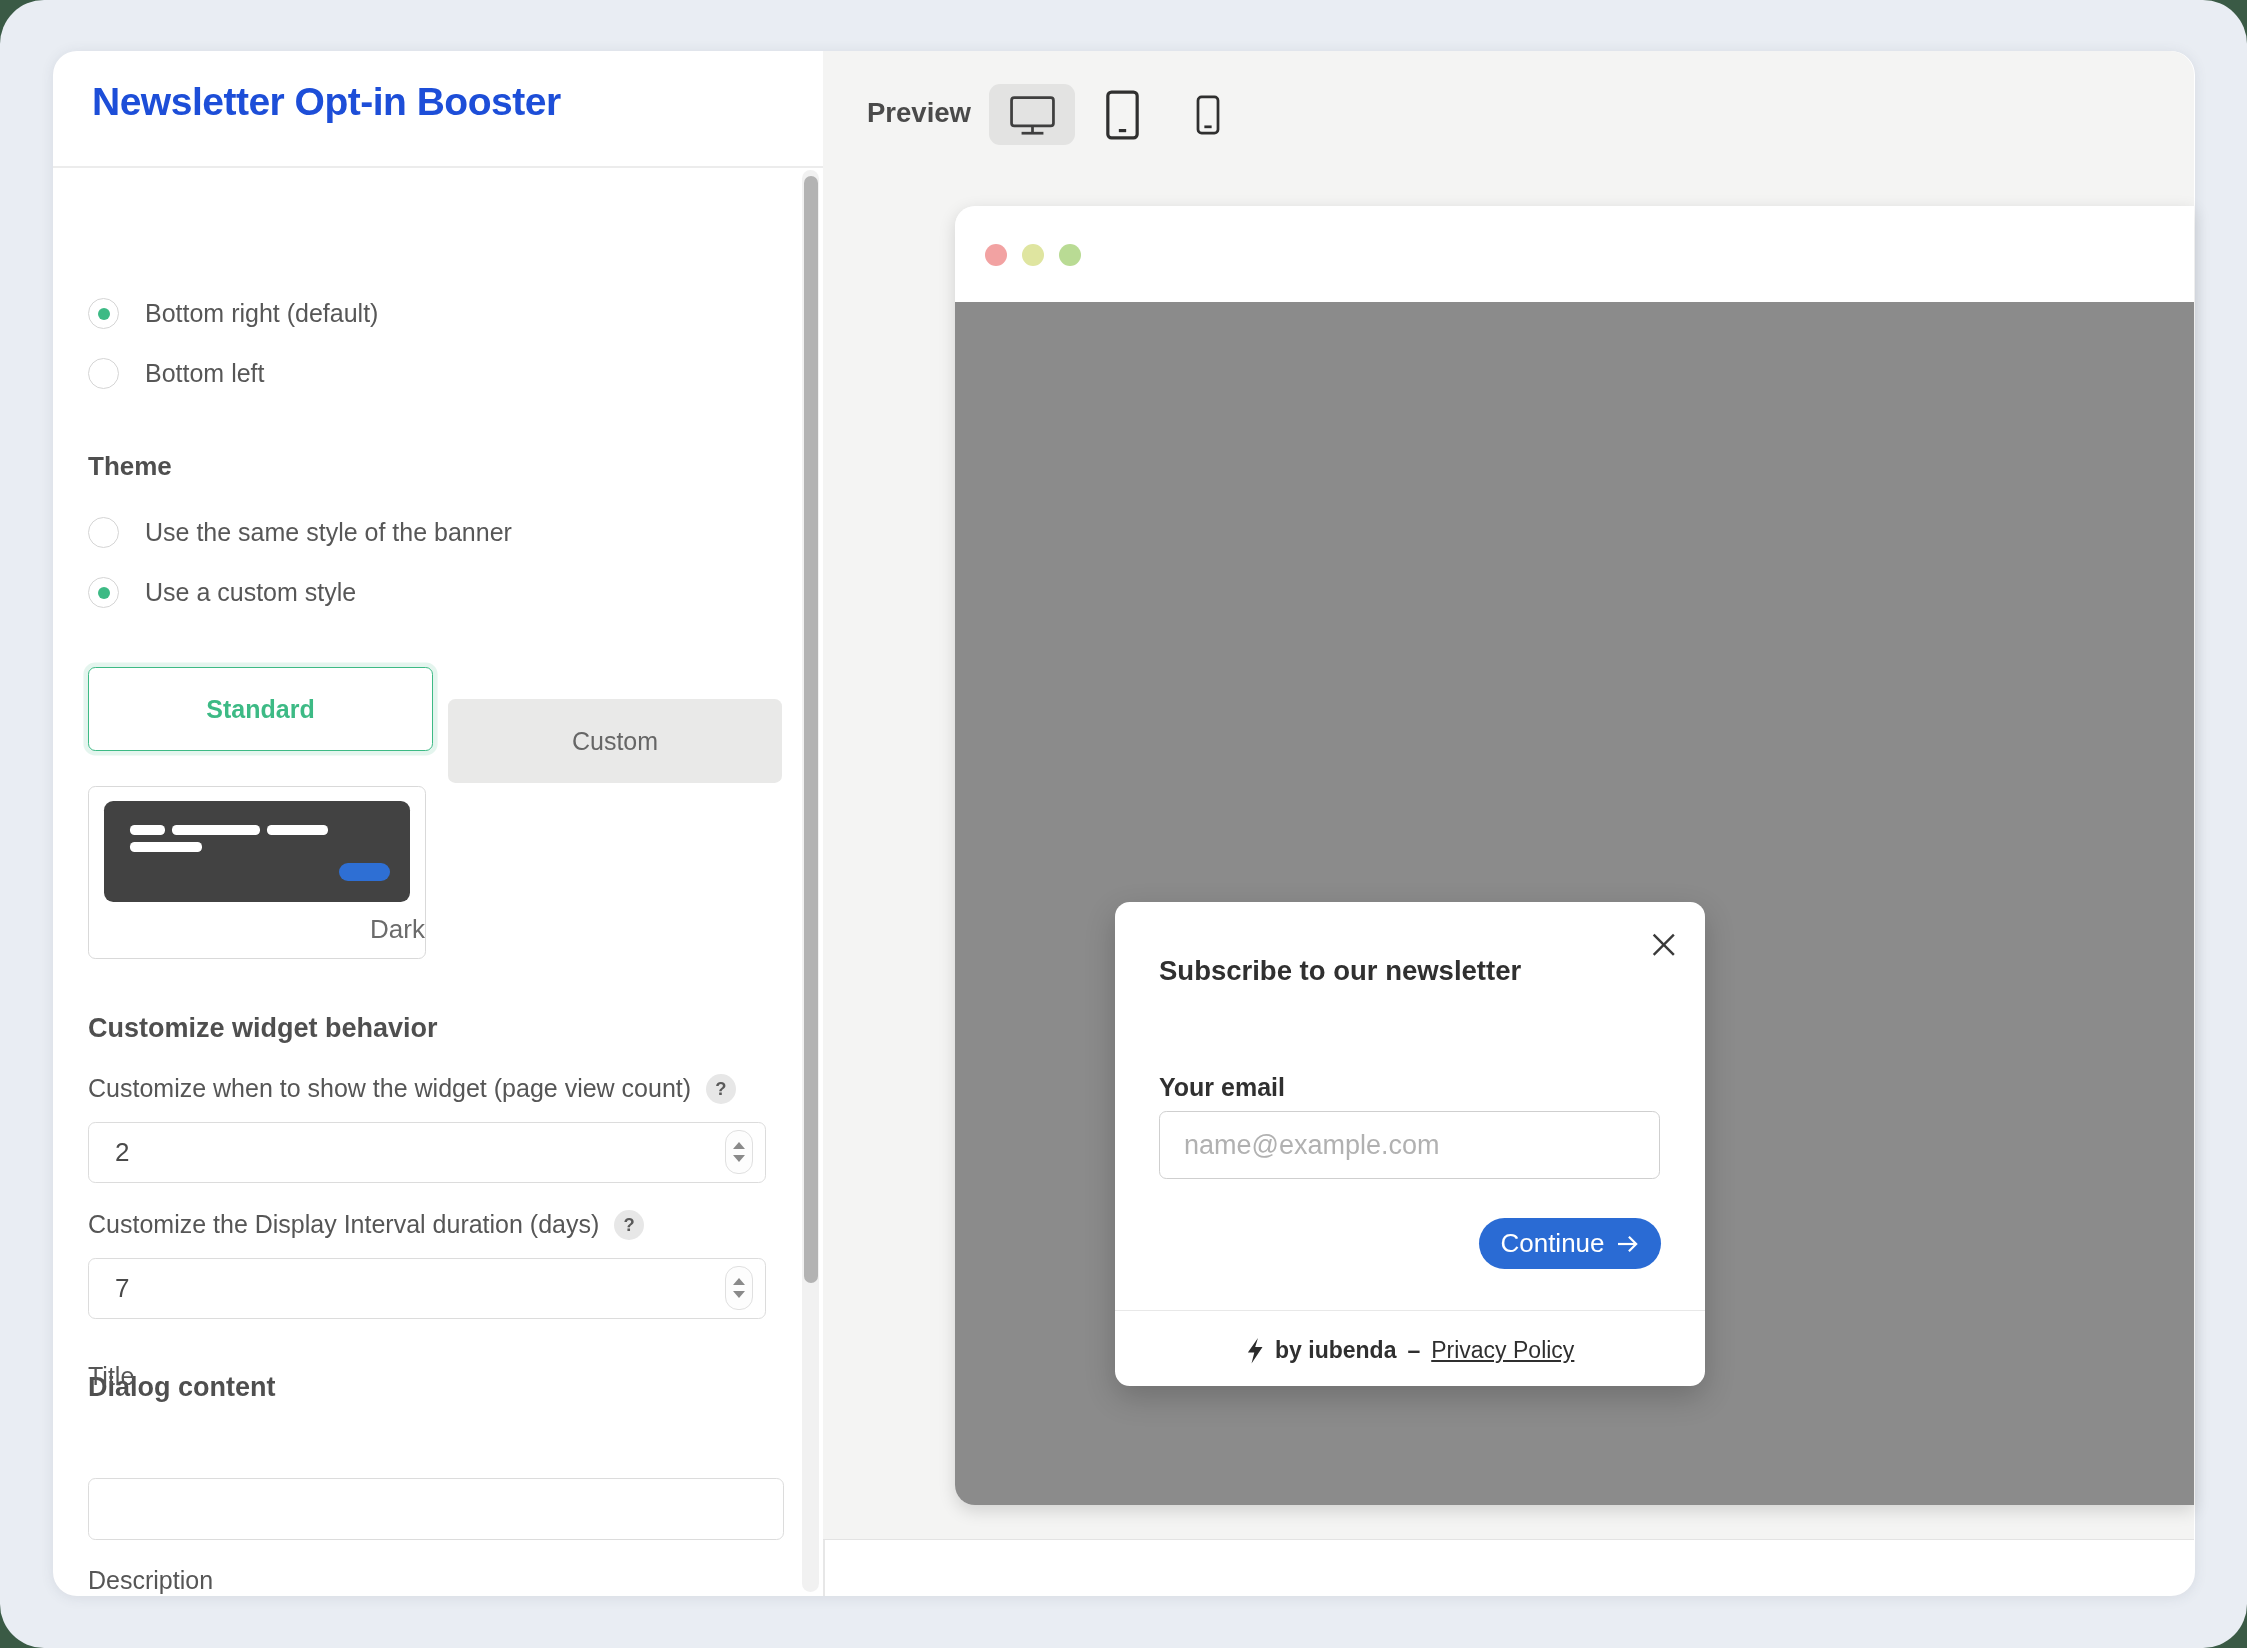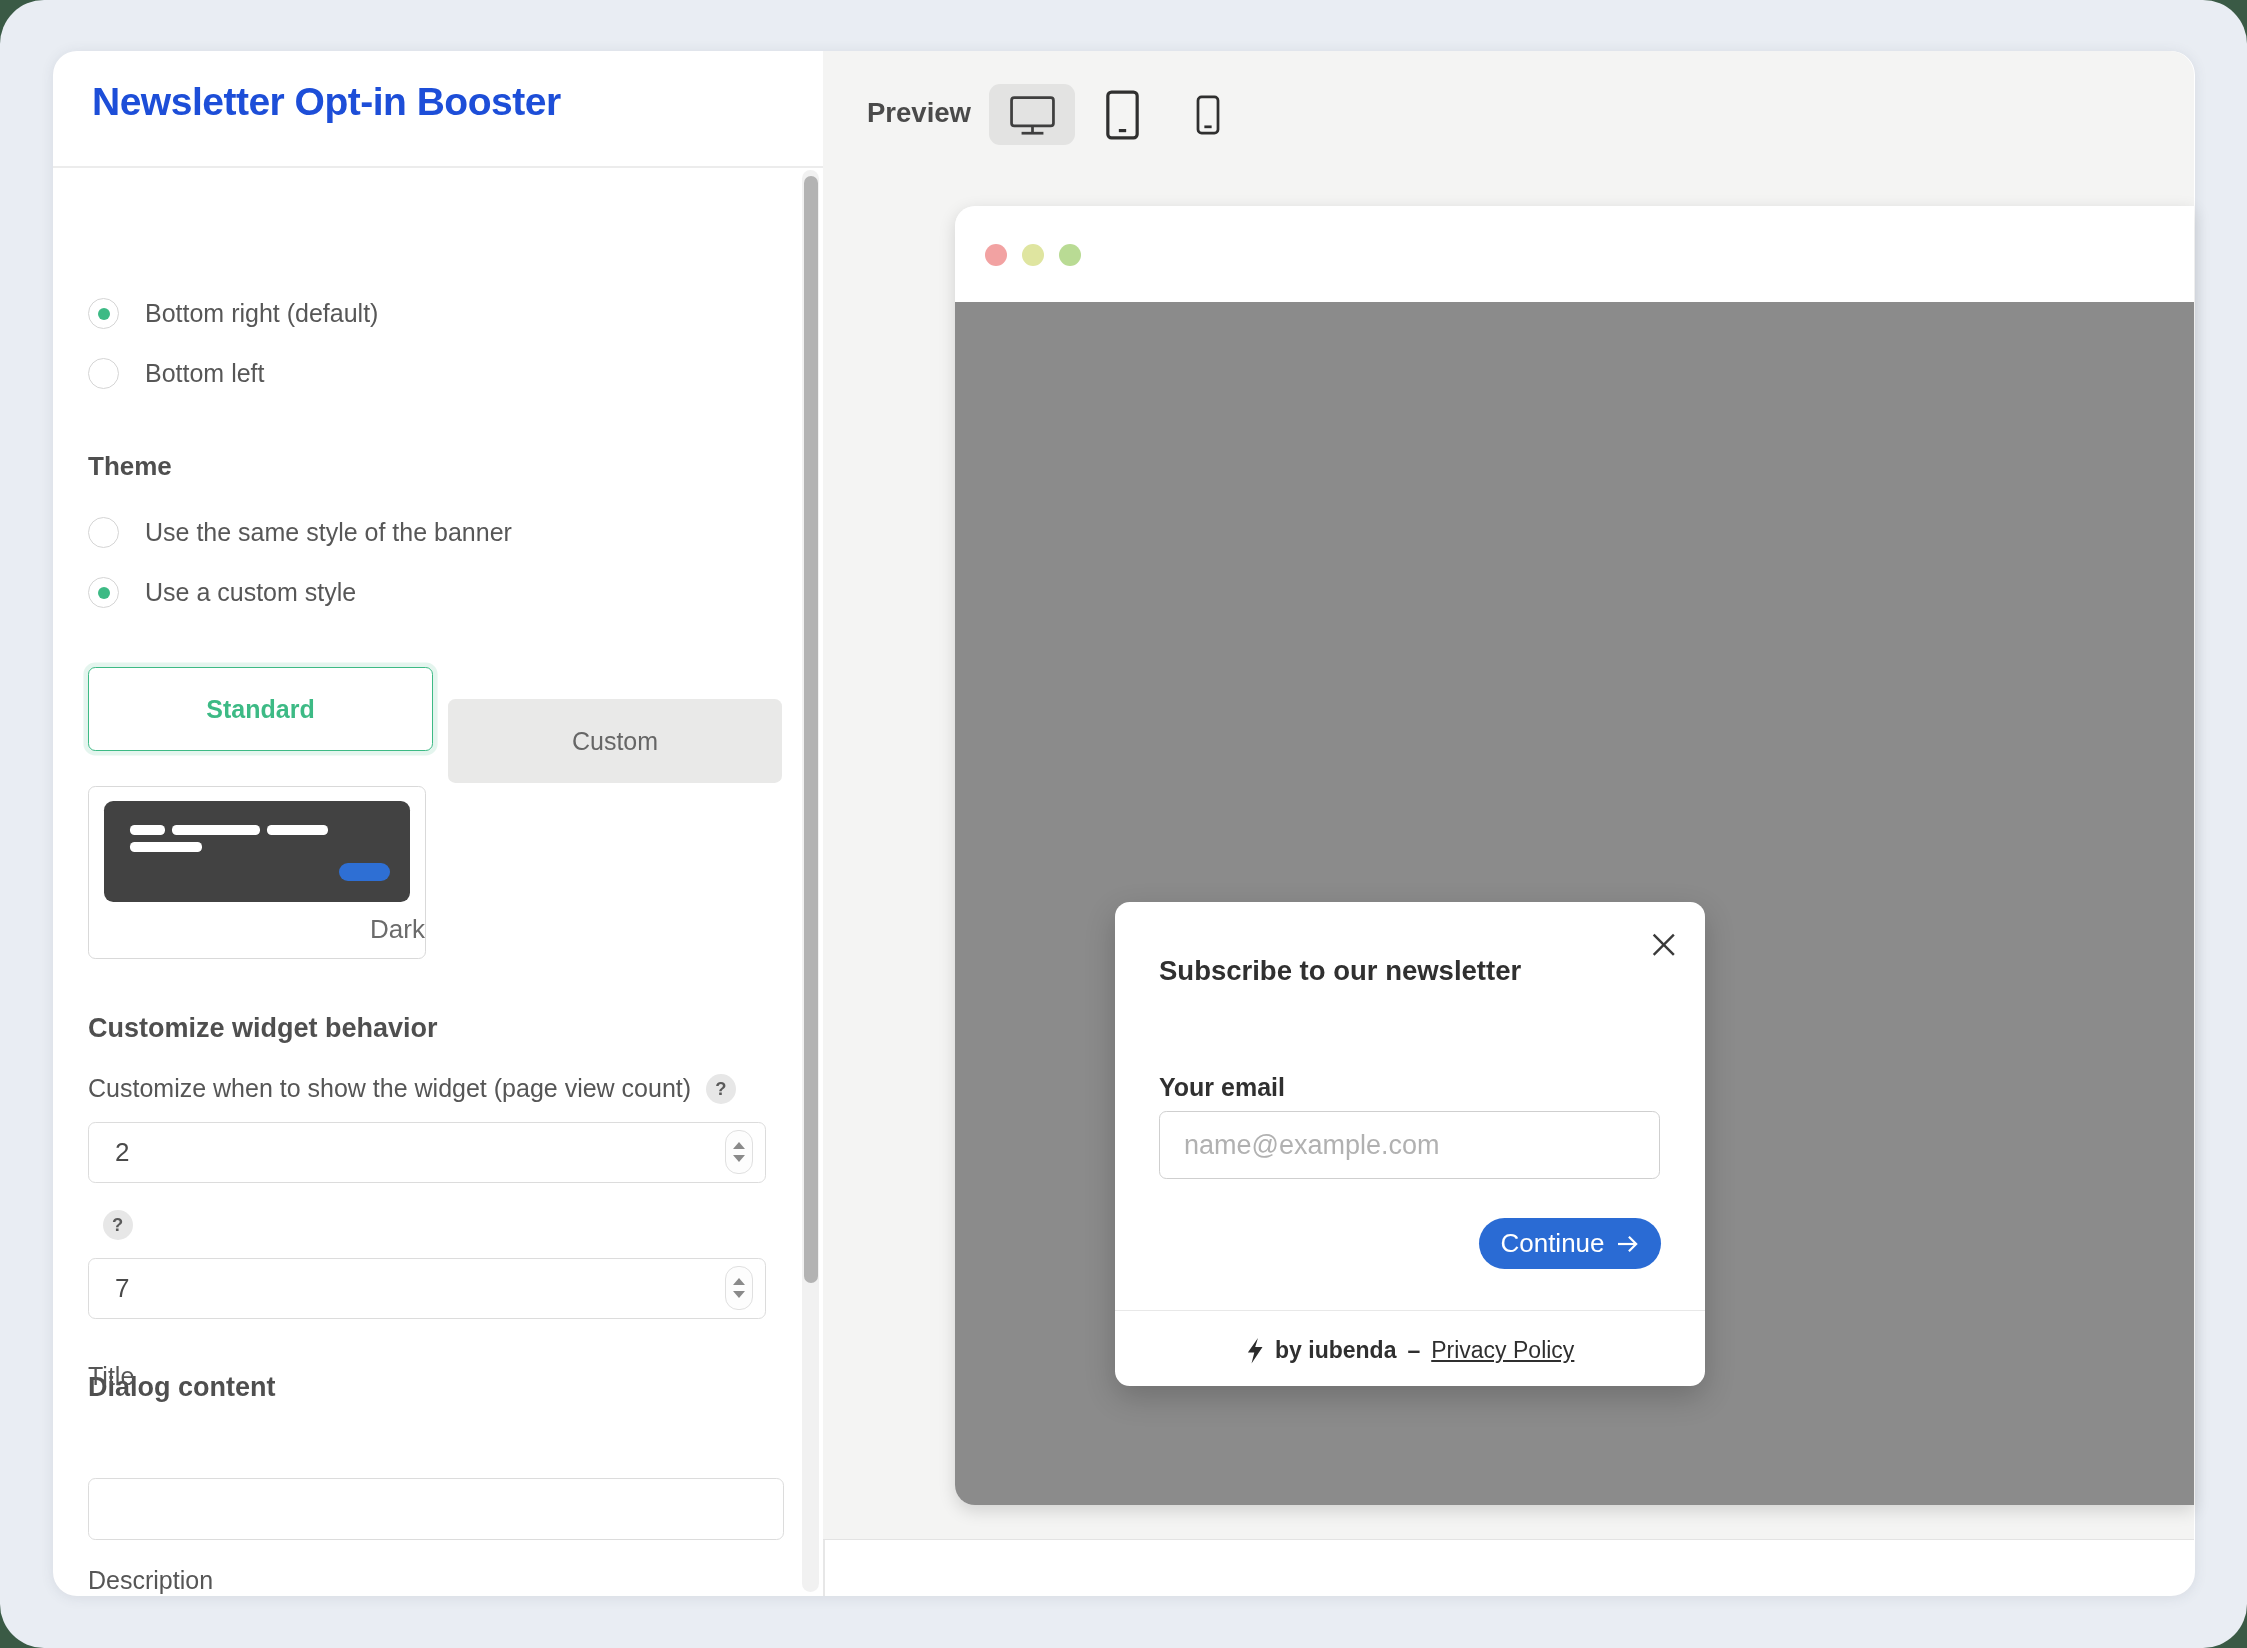--- a/index.html
+++ b/index.html
@@ -145,20 +145,21 @@
         <span class="field-label">Customize when to show the widget (page view count)</span>
         <span class="help-badge">?</span>
       </div>
       <input class="num-input" style="top: 1071px;" readonly="" value="2">
       <div class="stepper" style="left:672px;top:1079px;">
         <span class="car-up"></span>
         <span class="car-dn"></span>
       </div>
 
       <div class="field-label-row" style="top:1157px;">
+        <span class="field-label">Customize the Display Interval duration (days)</span>
         <span class="help-badge">?</span>
       </div>
       <input class="num-input" style="top: 1207px;" readonly="" value="7">
       <div class="stepper" style="left:672px;top:1215px;">
         <span class="car-up"></span>
         <span class="car-dn"></span>
       </div>
 
       <div class="sec-head" style="left:35px;top:1321px;font-size:27px;">Dialog content</div>
 

